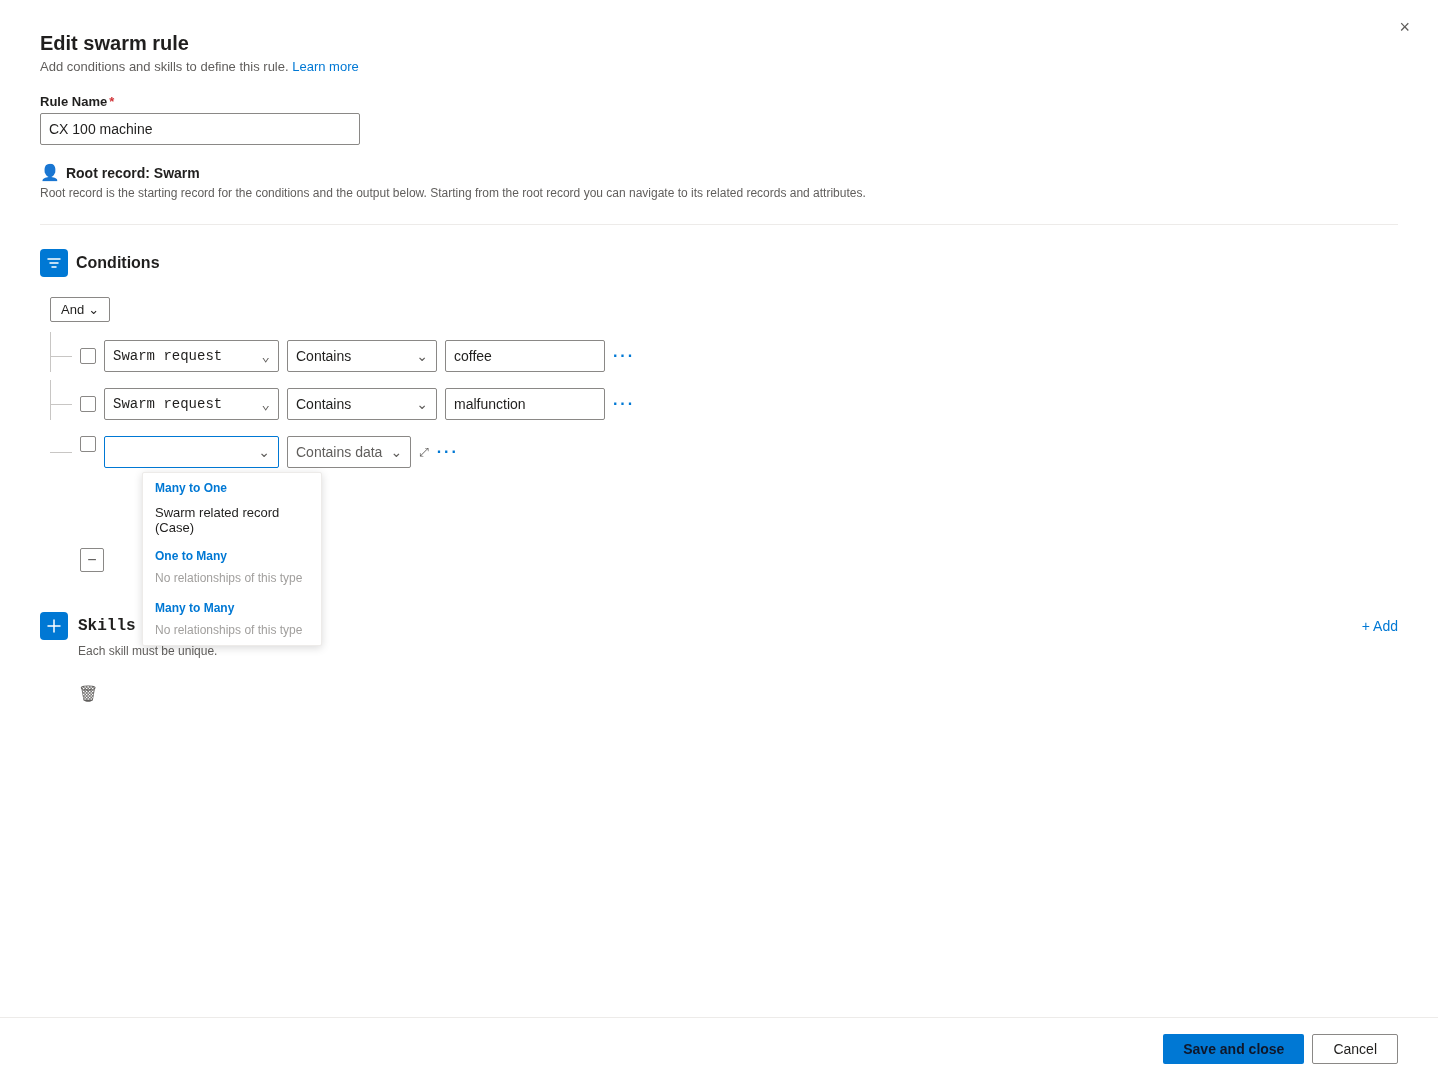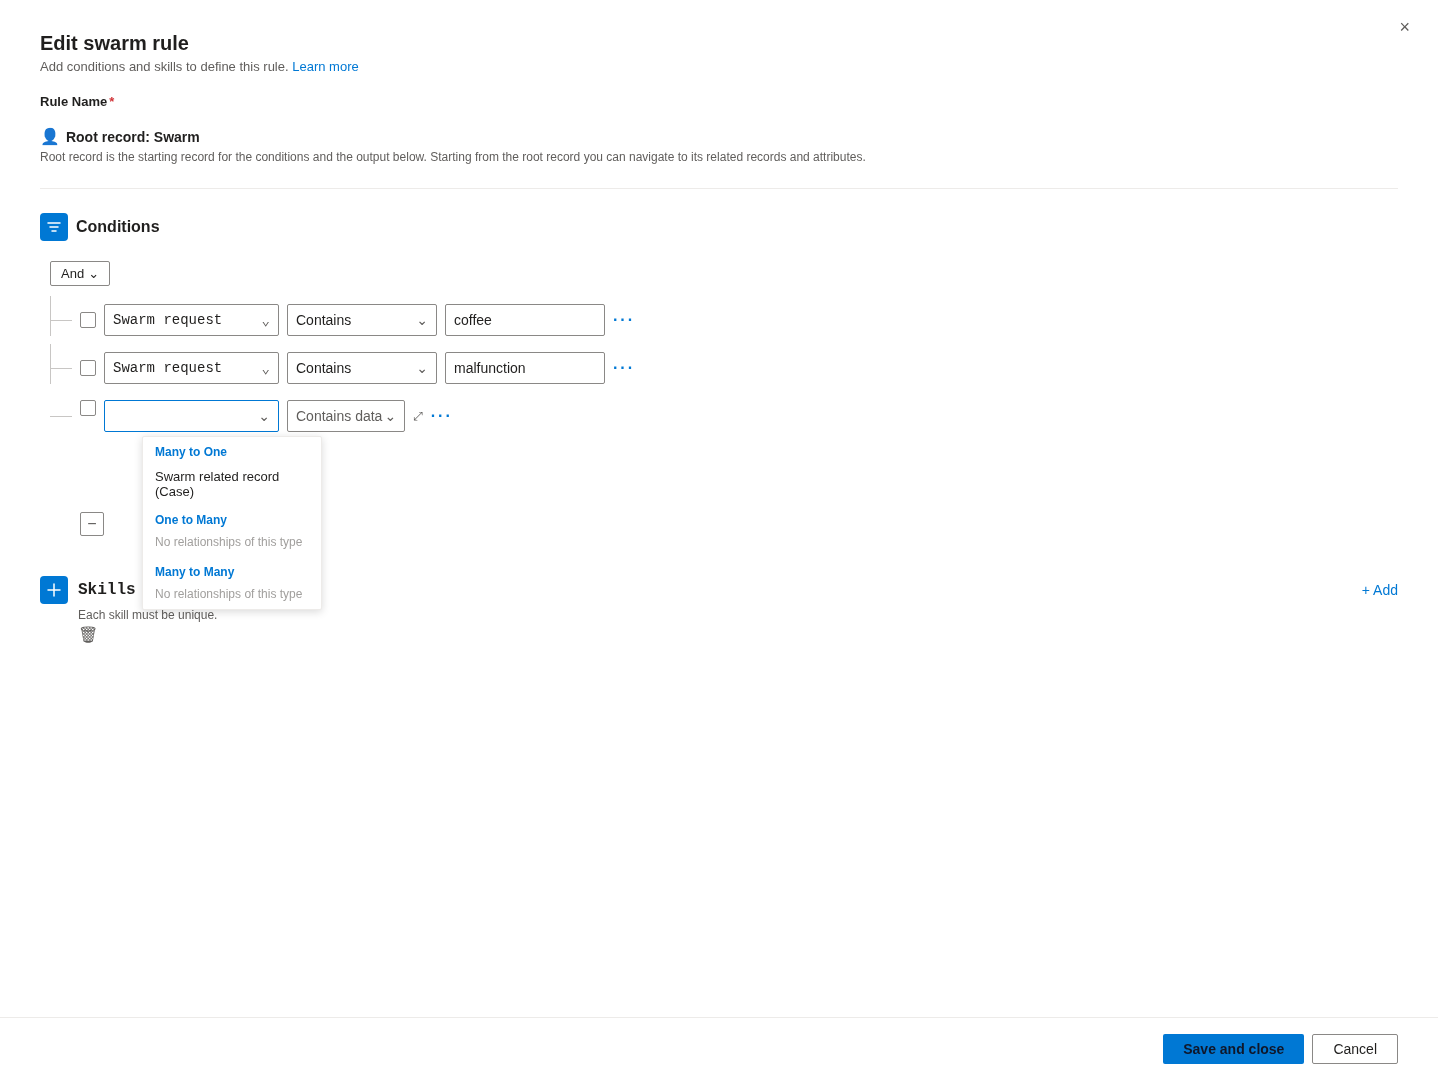--- a/index.html
+++ b/index.html
@@ -237,21 +237,21 @@
       height: 32px;
       border: 1px solid #8a8886;
       border-radius: 2px;
       background: #fff;
       padding: 0 8px;
       font-size: 14px;
       color: #605e5c;
       cursor: pointer;
       display: flex;
       align-items: center;
-      gap: 2px;
+      gap: 8px;
     }
     .expand-icon {
       font-size: 12px;
       color: #605e5c;
       cursor: pointer;
     }
     .dropdown-menu {
       position: absolute;
       top: 36px;
       left: 38px;
@@ -320,21 +320,21 @@
       gap: 4px;
       color: #0078d4;
       background: none;
       border: none;
       cursor: pointer;
       font-size: 14px;
     }
     .skills-desc {
       font-size: 12px;
       color: #605e5c;
-      margin-bottom: 3px;
+      margin-bottom: 26px;
       padding-left: 38px;
     }
     .skill-row {
       display: flex;
       align-items: center;
       gap: 8px;
       padding-left: 38px;
     }
     .delete-btn {
       color: #605e5c;
@@ -413,20 +413,21 @@
   <div class="title">Edit swarm rule</div>
   <div class="subtitle">
     <span>Add conditions and skills to define this rule.</span>
     <a href="#">Learn more</a>
   </div>
 
   
   <div class="field-label">
     <span>Rule Name</span><span class="required-star">*</span>
   </div>
+  <input class="text-input" type="text" value="CX 100 machine" style="">
 
   
   <div class="root-record">
     <span class="root-record-icon">👤</span>
     <span class="root-record-label">Root record: Swarm</span>
   </div>
   <div class="root-record-desc">Root record is the starting record for the conditions and the output below. Starting from the root record you can navigate to its related records and attributes.</div>
 
   <hr class="divider">
 

